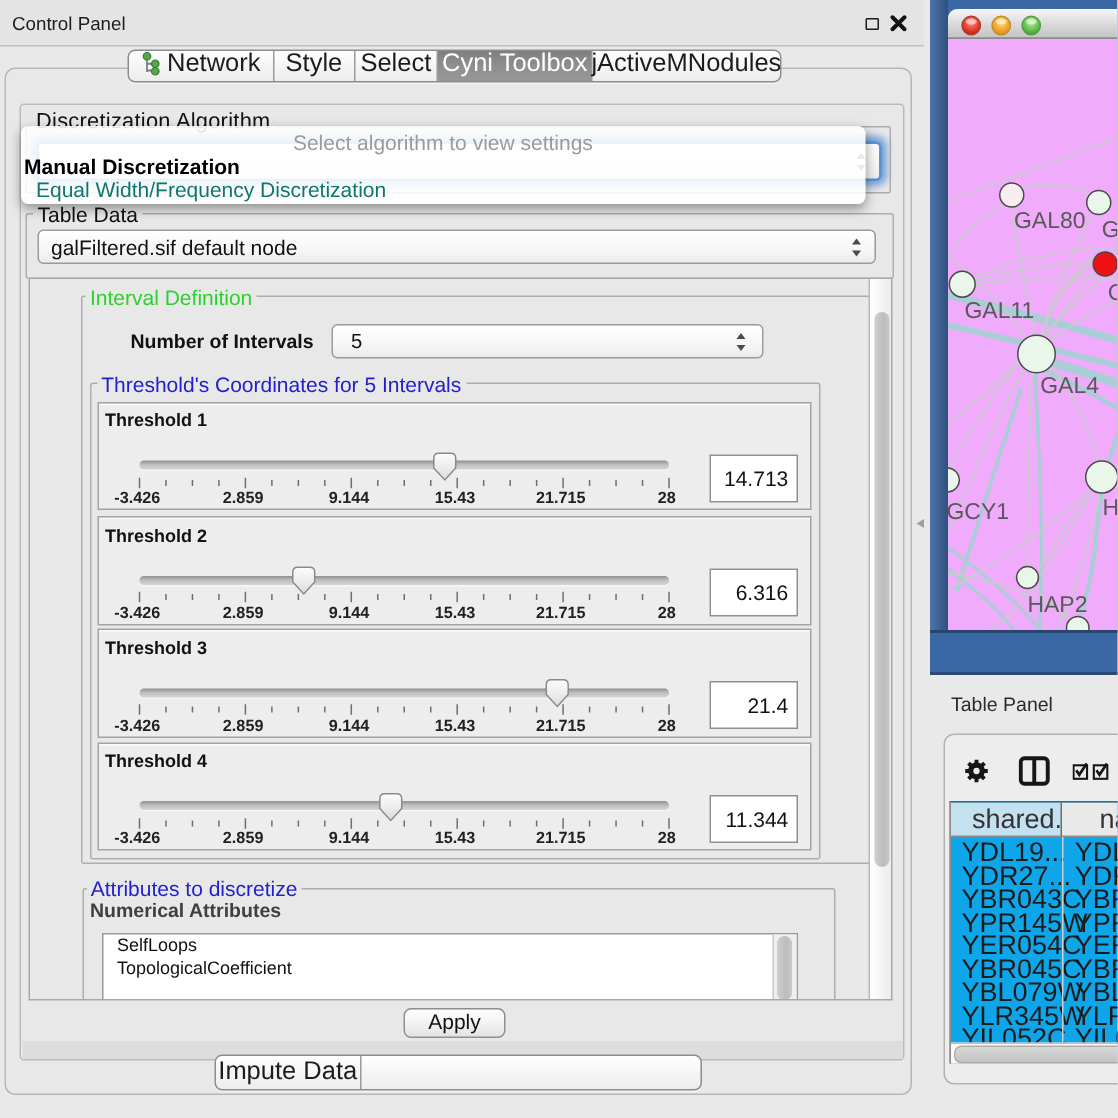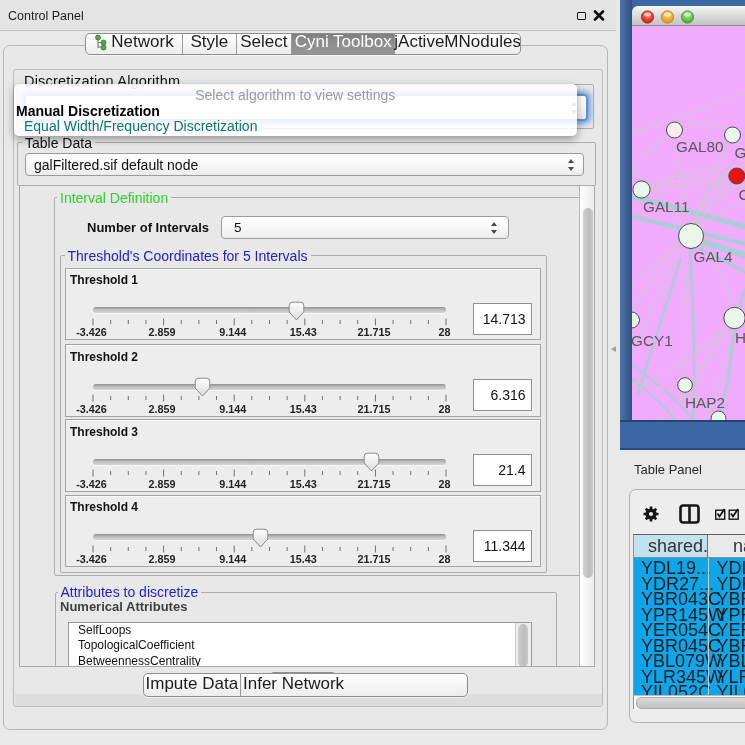--- a/index.html
+++ b/index.html
@@ -212,32 +212,31 @@
       </div>
     <div class="field">11.344</div>
   </div>
 
   <div class="group" style="left:35px;top:406px;width:500px;height:80px;"></div>
   <div class="gtitle lbl" style="left:37.5px;top:398.5px;color:#2222cc;">Attributes to discretize</div>
   <div class="abs lbl" style="left:40px;top:413px;font-size:13px;font-weight:bold;color:#404040;">Numerical Attributes</div>
   <div class="abs" style="left:47.5px;top:436px;width:464px;height:60px;background:#fff;border:1px solid #999;box-sizing:border-box;font-size:12px;color:#111;">
     <div style="padding-left:9.5px;height:15.4px;line-height:15.4px;">SelfLoops</div>
     <div style="padding-left:9.5px;height:15.4px;line-height:15.4px;">TopologicalCoefficient</div>
-    <div style="padding-left:9.5px;height:15.4px;line-height:15.4px;">BetweennessCentrality</div>
   </div>
   <div class="abs" style="left:495px;top:437px;width:14.5px;height:44px;background:#efefef;border-left:1px solid #ccc;"></div>
   <div class="vthumb" style="left:497.5px;top:438px;width:10px;height:43px;"></div>
 
   <div class="vtrack" style="left:558.5px;top:0;width:17px;height:482px;border:none;border-left:1px solid #b9b9b9;"></div>
   <div class="vthumb" style="left:563px;top:22px;width:9.5px;height:370px;"></div>
 </div>
 
 <div class="abs" style="left:269px;top:672px;width:66px;height:18px;background:linear-gradient(180deg,#ffffff,#f0f0f0 60%,#e3e3e3);border:1px solid #8f8f8f;border-radius:5px;font-size:14px;color:#111;text-align:center;line-height:16.5px;">Apply</div>
 
-<div class="seg" style="left:143px;top:673px;height:22px;width:322.7px;">
+<div class="seg" style="left:143px;top:703px;height:22px;width:322.7px;flex-direction:column;">
   <div style="width:96.7px;">Impute Data</div>
   <div style="width:105.7px;">Infer Network</div>
 </div>
 
 <div class="abs" style="left:13.5px;top:84px;width:563.5px;height:51.5px;background:rgba(255,255,255,0.88);border-radius:5px;box-shadow:0 3px 8px rgba(0,0,0,0.38);"></div>
 <div class="abs" style="left:13.5px;top:86.5px;width:563.5px;text-align:center;font-size:14px;color:#9b9b9b;">Select algorithm to view settings</div>
 <div class="abs lbl" style="left:16px;top:103px;font-size:14px;font-weight:bold;color:#000;">Manual Discretization</div>
 <div class="abs lbl" style="left:24px;top:118px;font-size:14px;color:#0f766e;">Equal Width/Frequency Discretization</div>
 
 <div class="abs" style="left:610.5px;top:346px;width:0;height:0;border-top:3.5px solid transparent;border-bottom:3.5px solid transparent;border-right:5px solid #a0a0a0;"></div>

